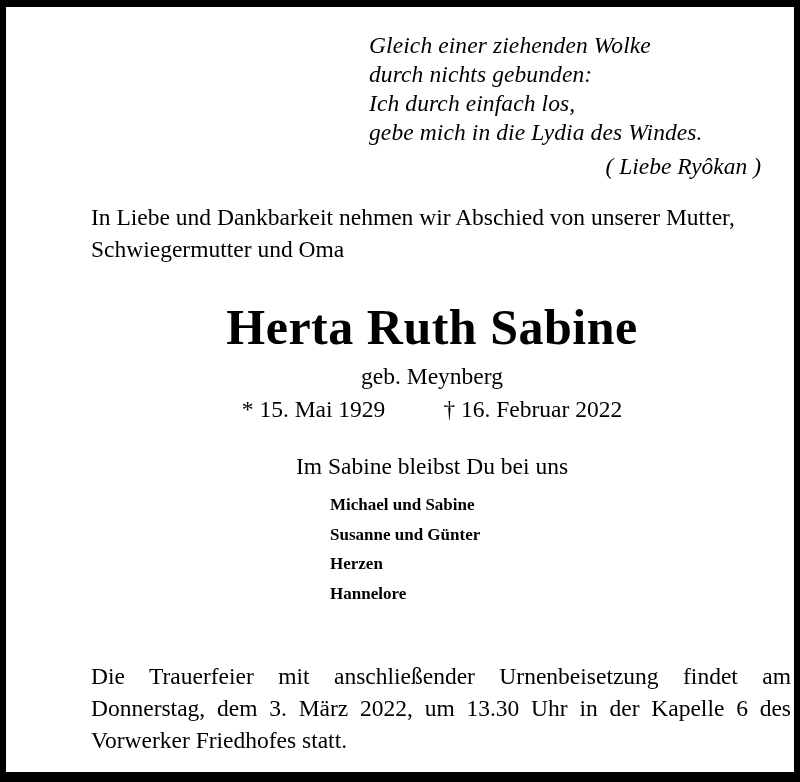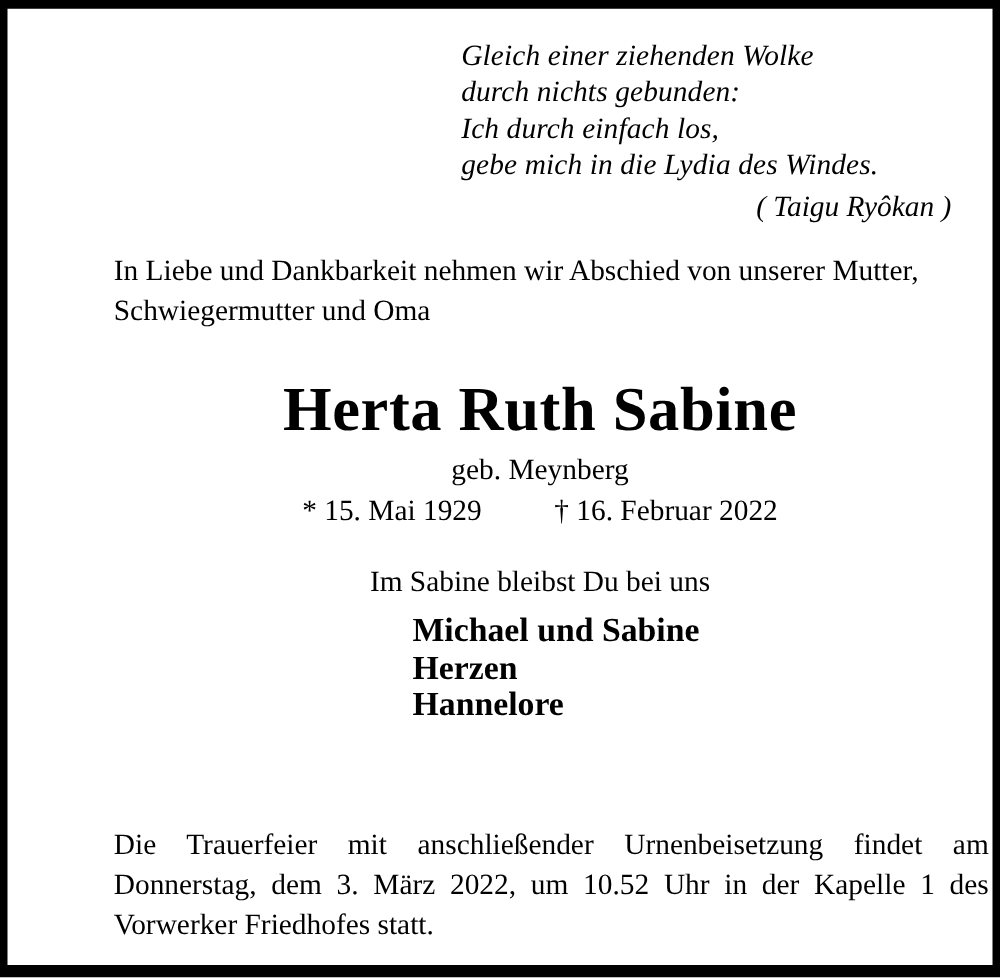--- a/index.html
+++ b/index.html
@@ -112,21 +112,21 @@
   }
 
   .family-list {
     position: absolute;
     left: 292px;
     top: 483px;
     width: 420px;
     text-align: left;
   }
   .family-name {
-    font-size: 27px;
+    font-size: 17px;
     font-weight: bold;
     line-height: 29.5px;
     white-space: pre;
   }
 
   
   .service-details {
     position: absolute;
     left: 53px;
     top: 653px;
@@ -150,39 +150,40 @@
 <body>
 
 <div class="obituary-card">
   <div class="inner">
 
     <div class="poem-block">
       <div class="poem-line">Gleich einer ziehenden Wolke</div>
       <div class="poem-line">durch nichts gebunden:</div>
       <div class="poem-line">Ich durch einfach los,</div>
       <div class="poem-line">gebe mich in die Lydia des Windes.</div>
-      <div class="poem-attribution">( Taigu Ryôkan )</div>
+      <div class="poem-attribution">( Liebe Ryôkan )</div>
     </div>
 
     <div class="intro-paragraph">In Liebe und Dankbarkeit nehmen wir Abschied von unserer Mutter, Schwiegermutter und Oma</div>
 
     <div class="name-block">
       <div class="deceased-name">Herta Ruth Sabine</div>
       <div class="maiden-name">geb. Meynberg</div>
       <div class="dates-row"><span>* 15. Mai 1929</span><span class="date-gap"></span><span>† 16. Februar 2022</span></div>
     </div>
 
     <div class="memorial-line">Im Sabine bleibst Du bei uns</div>
 
     <div class="family-list">
       <div class="family-name">Michael und Sabine</div>
+      <div class="family-name">Susanne und Günter</div>
       <div class="family-name">Herzen</div>
       <div class="family-name">Hannelore</div>
     </div>
 
     <div class="service-details">
       <span class="justified-line">Die Trauerfeier mit anschließender Urnenbeisetzung findet am</span>
-      <span class="justified-line">Donnerstag, dem 3. März 2022, um 10.52 Uhr in der Kapelle 1 des</span>
+      <span class="justified-line">Donnerstag, dem 3. März 2022, um 13.30 Uhr in der Kapelle 6 des</span>
       <span class="last-line">Vorwerker Friedhofes statt.</span>
     </div>
 
   </div>
 </div>
 
 </body></html>

